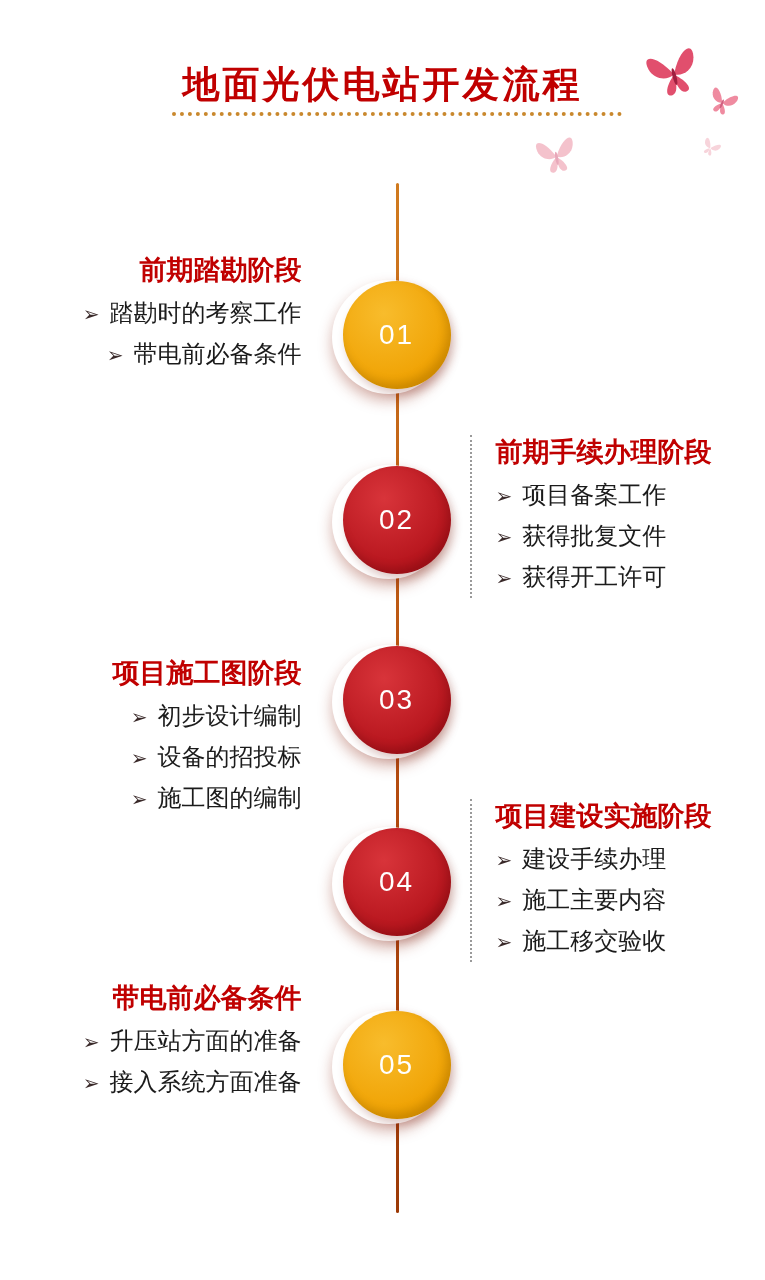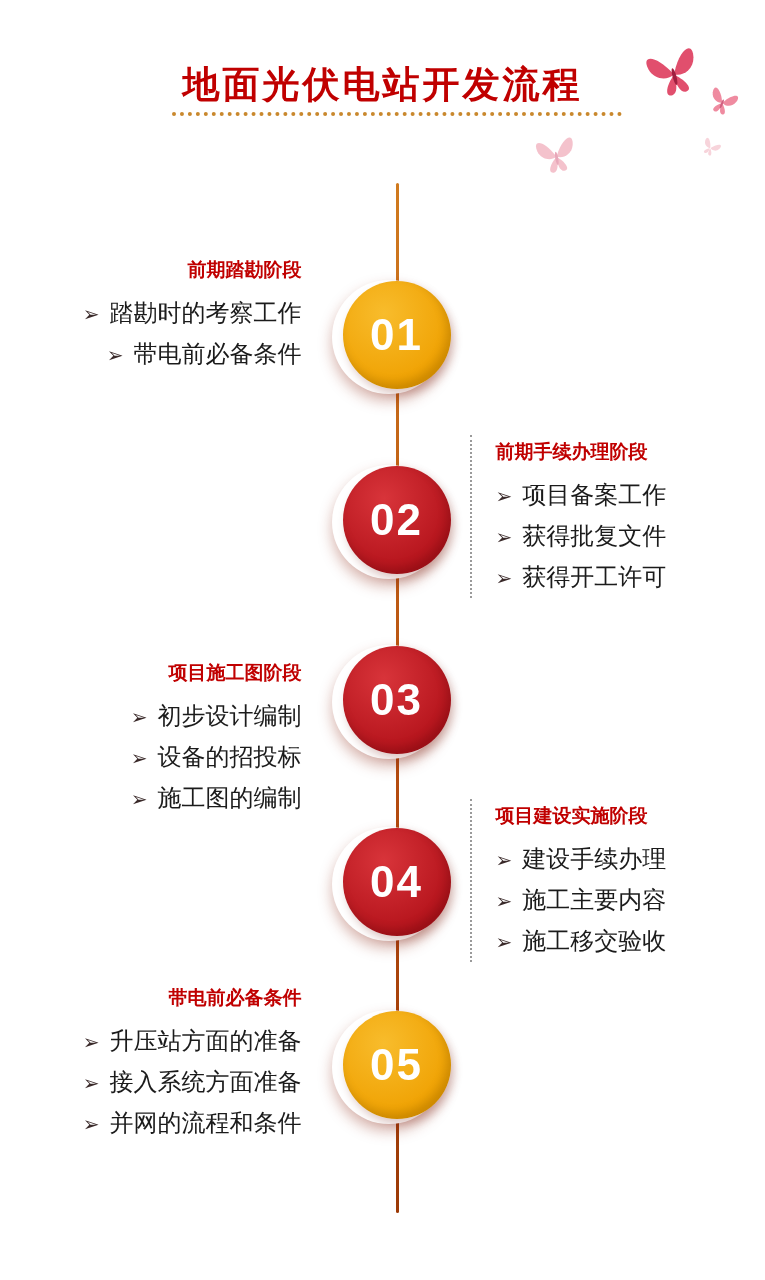--- a/index.html
+++ b/index.html
@@ -18,24 +18,24 @@
 
   .node { position:absolute; left:329px; width:112px; height:112px; }
   .node-back { position:absolute; left:-9px; top:1px; width:114px; height:114px;
                border-radius:50%; background:#ffffff;
                box-shadow:0 7px 14px rgba(140,40,20,0.35); }
   .node-face { position:absolute; left:2px; top:2px; width:108px; height:108px;
                border-radius:50%; display:flex; align-items:center; justify-content:center;
                box-shadow: inset -4px -6px 10px rgba(0,0,0,0.15), 3px 5px 8px rgba(120,30,20,0.25); }
   .node-gold { background: radial-gradient(circle at 38% 30%, #f8bc2c 0%, #efa000 75%); }
   .node-red  { background: radial-gradient(circle at 38% 30%, #d8343a 0%, #b3121a 75%); }
-  .node-number { color:#ffffff; font-size:44px; font-weight:700; letter-spacing:2px; }
+  .node-number { color:#ffffff; font-size:28px; font-weight:400; letter-spacing:2px; }
 
   .step { position:absolute; }
-  .step-heading { font-size:19px; font-weight:700; color:#c00000; line-height:34px; margin-bottom:6px; }
+  .step-heading { font-size:27px; font-weight:700; color:#c00000; line-height:34px; margin-bottom:6px; }
   .step-item { font-size:24px; color:#1b1b1b; line-height:40px; white-space:nowrap; }
   .bullet { font-size:20px; margin-right:10px; color:#3a2a2a; }
   .step-left  { left:20px;  width:270px; text-align:right; }
   .step-right { left:458px; width:252px; text-align:left;
                 border-left:2px dotted #9a9a9a; padding-left:24px; }
 
   .butterfly { position:absolute; }
 </style>
 </head>
 <body>
@@ -107,21 +107,20 @@
     <div class="step-heading">项目建设实施阶段</div>
     <div class="step-item"><span class="bullet">➢</span><span>建设手续办理</span></div>
     <div class="step-item"><span class="bullet">➢</span><span>施工主要内容</span></div>
     <div class="step-item"><span class="bullet">➢</span><span>施工移交验收</span></div>
   </div>
 
   <div class="step step-left" style="top:981px;">
     <div class="step-heading">带电前必备条件</div>
     <div class="step-item"><span class="bullet">➢</span><span>升压站方面的准备</span></div>
     <div class="step-item"><span class="bullet">➢</span><span>接入系统方面准备</span></div>
-    <div class="step-item"><span class="bullet">➢</span><span>并网的流程和条件</span></div>
   </div>
 
   <div class="node" style="top:279px;">
     <div class="node-back"></div>
     <div class="node-face node-gold">
       <span class="node-number">01</span>
     </div>
   </div>
   <div class="node" style="top:464px;">
     <div class="node-back"></div>

